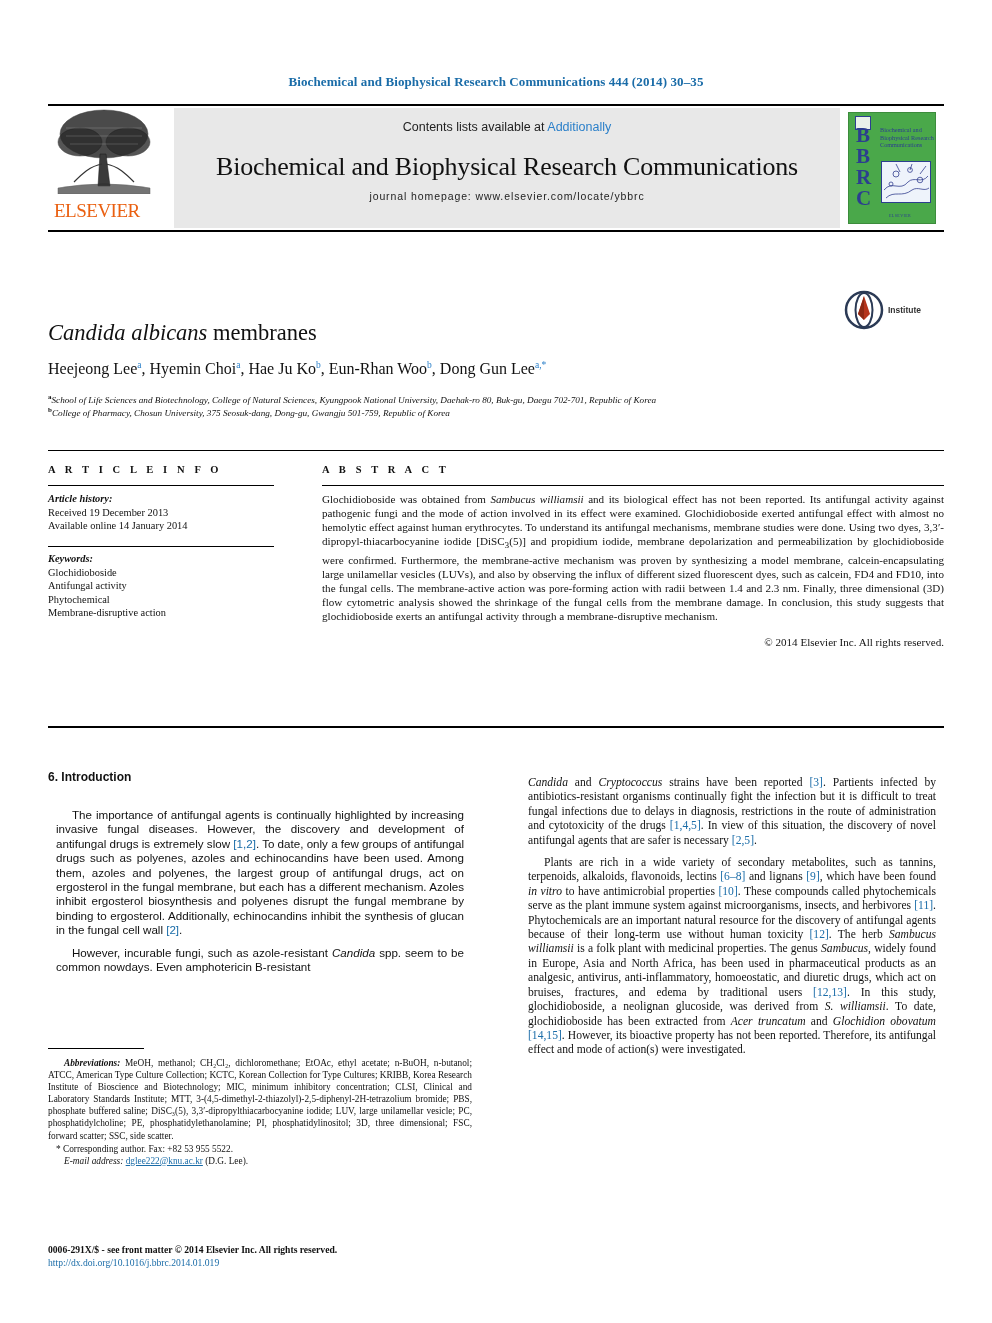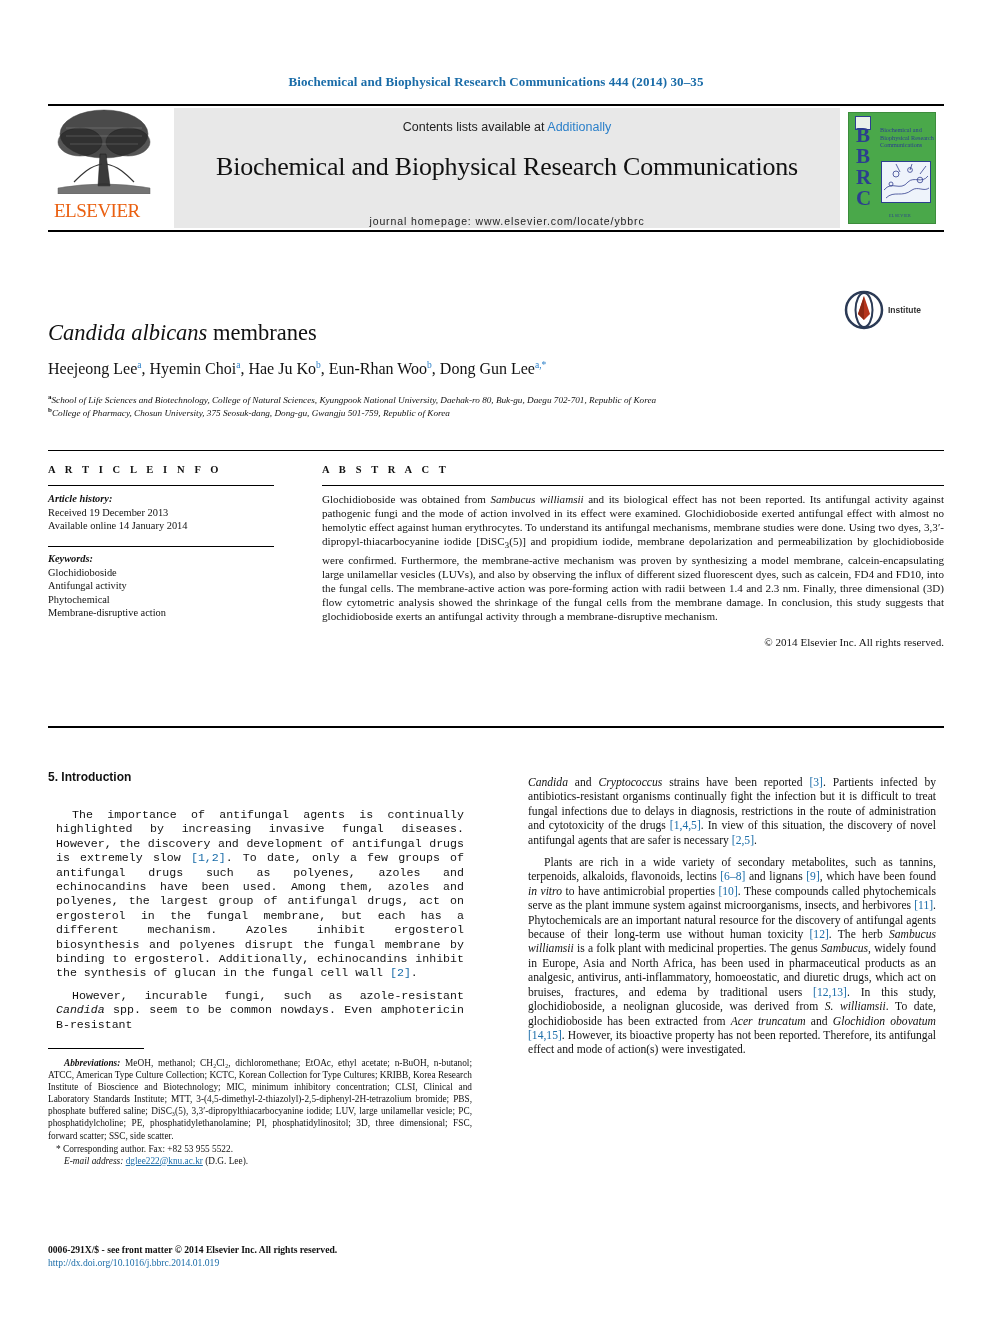--- a/index.html
+++ b/index.html
@@ -88,21 +88,21 @@
   .contents-line .sd { color: #2a7fc9; }
   .journal-name {
     margin-top: 18px;
     font-family: "Liberation Serif", serif;
     font-size: 26px;
     color: #111;
     letter-spacing: -0.2px;
     white-space: nowrap;
   }
   .homepage-line {
-    margin-top: 33px;
+    margin-top: 8px;
     font-family: "Liberation Sans", sans-serif;
     font-size: 10.5px;
     letter-spacing: 0.9px;
     color: #222;
   }
   .cover-box {
     flex: 0 0 104px;
     width: 104px;
     position: relative;
     background: #fff;
@@ -292,21 +292,21 @@
     font-family: "Liberation Sans", sans-serif;
     font-size: 12px;
     font-weight: bold;
     color: #111;
   }
   .colL {
     position: absolute;
     left: 48px;
     top: 800px;
     width: 424px;
-    font-family: Liberation Mono, monospace;
+    font-family: Liberation Sans, sans-serif;
     font-size: 11.6px;
     line-height: 14.4px;
     text-align: justify;
     color: #111;
   }
   .colR {
     position: absolute;
     left: 520px;
     top: 768px;
     width: 424px;
@@ -471,21 +471,21 @@
     <div>Membrane-disruptive action</div>
   </div>
 
   <div class="abstract">
     <span>Glochidioboside was obtained from </span><span class="ital">Sambucus williamsii</span><span> and its biological effect has not been reported. Its antifungal activity against pathogenic fungi and the mode of action involved in its effect were examined. Glochidioboside exerted antifungal effect with almost no hemolytic effect against human erythrocytes. To understand its antifungal mechanisms, membrane studies were done. Using two dyes, 3,3′-dipropyl-thiacarbocyanine iodide [DiSC</span><sub>3</sub><span>(5)] and propidium iodide, membrane depolarization and permeabilization by glochidioboside were confirmed. Furthermore, the membrane-active mechanism was proven by synthesizing a model membrane, calcein-encapsulating large unilamellar vesicles (LUVs), and also by observing the influx of different sized fluorescent dyes, such as calcein, FD4 and FD10, into the fungal cells. The membrane-active action was pore-forming action with radii between 1.4 and 2.3 nm. Finally, three dimensional (3D) flow cytometric analysis showed the shrinkage of the fungal cells from the membrane damage. In conclusion, this study suggests that glochidioboside exerts an antifungal activity through a membrane-disruptive mechanism.</span>
     <div class="copyline">© 2014 Elsevier Inc. All rights reserved.</div>
   </div>
 
   <div class="hr-thin" id="hr-bottom-info"></div>
 
-  <div class="sec-title">5. Introduction</div>
+  <div class="sec-title">6. Introduction</div>
 
   <div class="colL">
     <p class="first"><span>The importance of antifungal agents is continually highlighted by increasing invasive fungal diseases. However, the discovery and development of antifungal drugs is extremely slow </span><span class="ref">[1,2]</span><span>. To date, only a few groups of antifungal drugs such as polyenes, azoles and echinocandins have been used. Among them, azoles and polyenes, the largest group of antifungal drugs, act on ergosterol in the fungal membrane, but each has a different mechanism. Azoles inhibit ergosterol biosynthesis and polyenes disrupt the fungal membrane by binding to ergosterol. Additionally, echinocandins inhibit the synthesis of glucan in the fungal cell wall </span><span class="ref">[2]</span><span>.</span></p>
     <p><span>However, incurable fungi, such as azole-resistant </span><span class="ital">Candida</span><span> spp. seem to be common nowdays. Even amphotericin B-resistant</span></p>
   </div>
 
   <div class="colR">
     <p style="text-indent:0"><span class="ital">Candida</span><span> and </span><span class="ital">Cryptococcus</span><span> strains have been reported </span><span class="ref">[3]</span><span>. Partients infected by antibiotics-resistant organisms continually fight the infection but it is difficult to treat fungal infections due to delays in diagnosis, restrictions in the route of administration and cytotoxicity of the drugs </span><span class="ref">[1,4,5]</span><span>. In view of this situation, the discovery of novel antifungal agents that are safer is necessary </span><span class="ref">[2,5]</span><span>.</span></p>
     <p><span>Plants are rich in a wide variety of secondary metabolites, such as tannins, terpenoids, alkaloids, flavonoids, lectins </span><span class="ref">[6–8]</span><span> and lignans </span><span class="ref">[9]</span><span>, which have been found </span><span class="ital">in vitro</span><span> to have antimicrobial properties </span><span class="ref">[10]</span><span>. These compounds called phytochemicals serve as the plant immune system against microorganisms, insects, and herbivores </span><span class="ref">[11]</span><span>. Phytochemicals are an important natural resource for the discovery of antifungal agents because of their long-term use without human toxicity </span><span class="ref">[12]</span><span>. The herb </span><span class="ital">Sambucus williamsii</span><span> is a folk plant with medicinal properties. The genus </span><span class="ital">Sambucus</span><span>, widely found in Europe, Asia and North Africa, has been used in pharmaceutical products as an analgesic, antivirus, anti-inflammatory, homoeostatic, and diuretic drugs, which act on bruises, fractures, and edema by traditional users </span><span class="ref">[12,13]</span><span>. In this study, glochidioboside, a neolignan glucoside, was derived from </span><span class="ital">S. williamsii</span><span>. To date, glochidioboside has been extracted from </span><span class="ital">Acer truncatum</span><span> and </span><span class="ital">Glochidion obovatum</span><span> </span><span class="ref">[14,15]</span><span>. However, its bioactive property has not been reported. Therefore, its antifungal effect and mode of action(s) were investigated.</span></p>
   </div>

